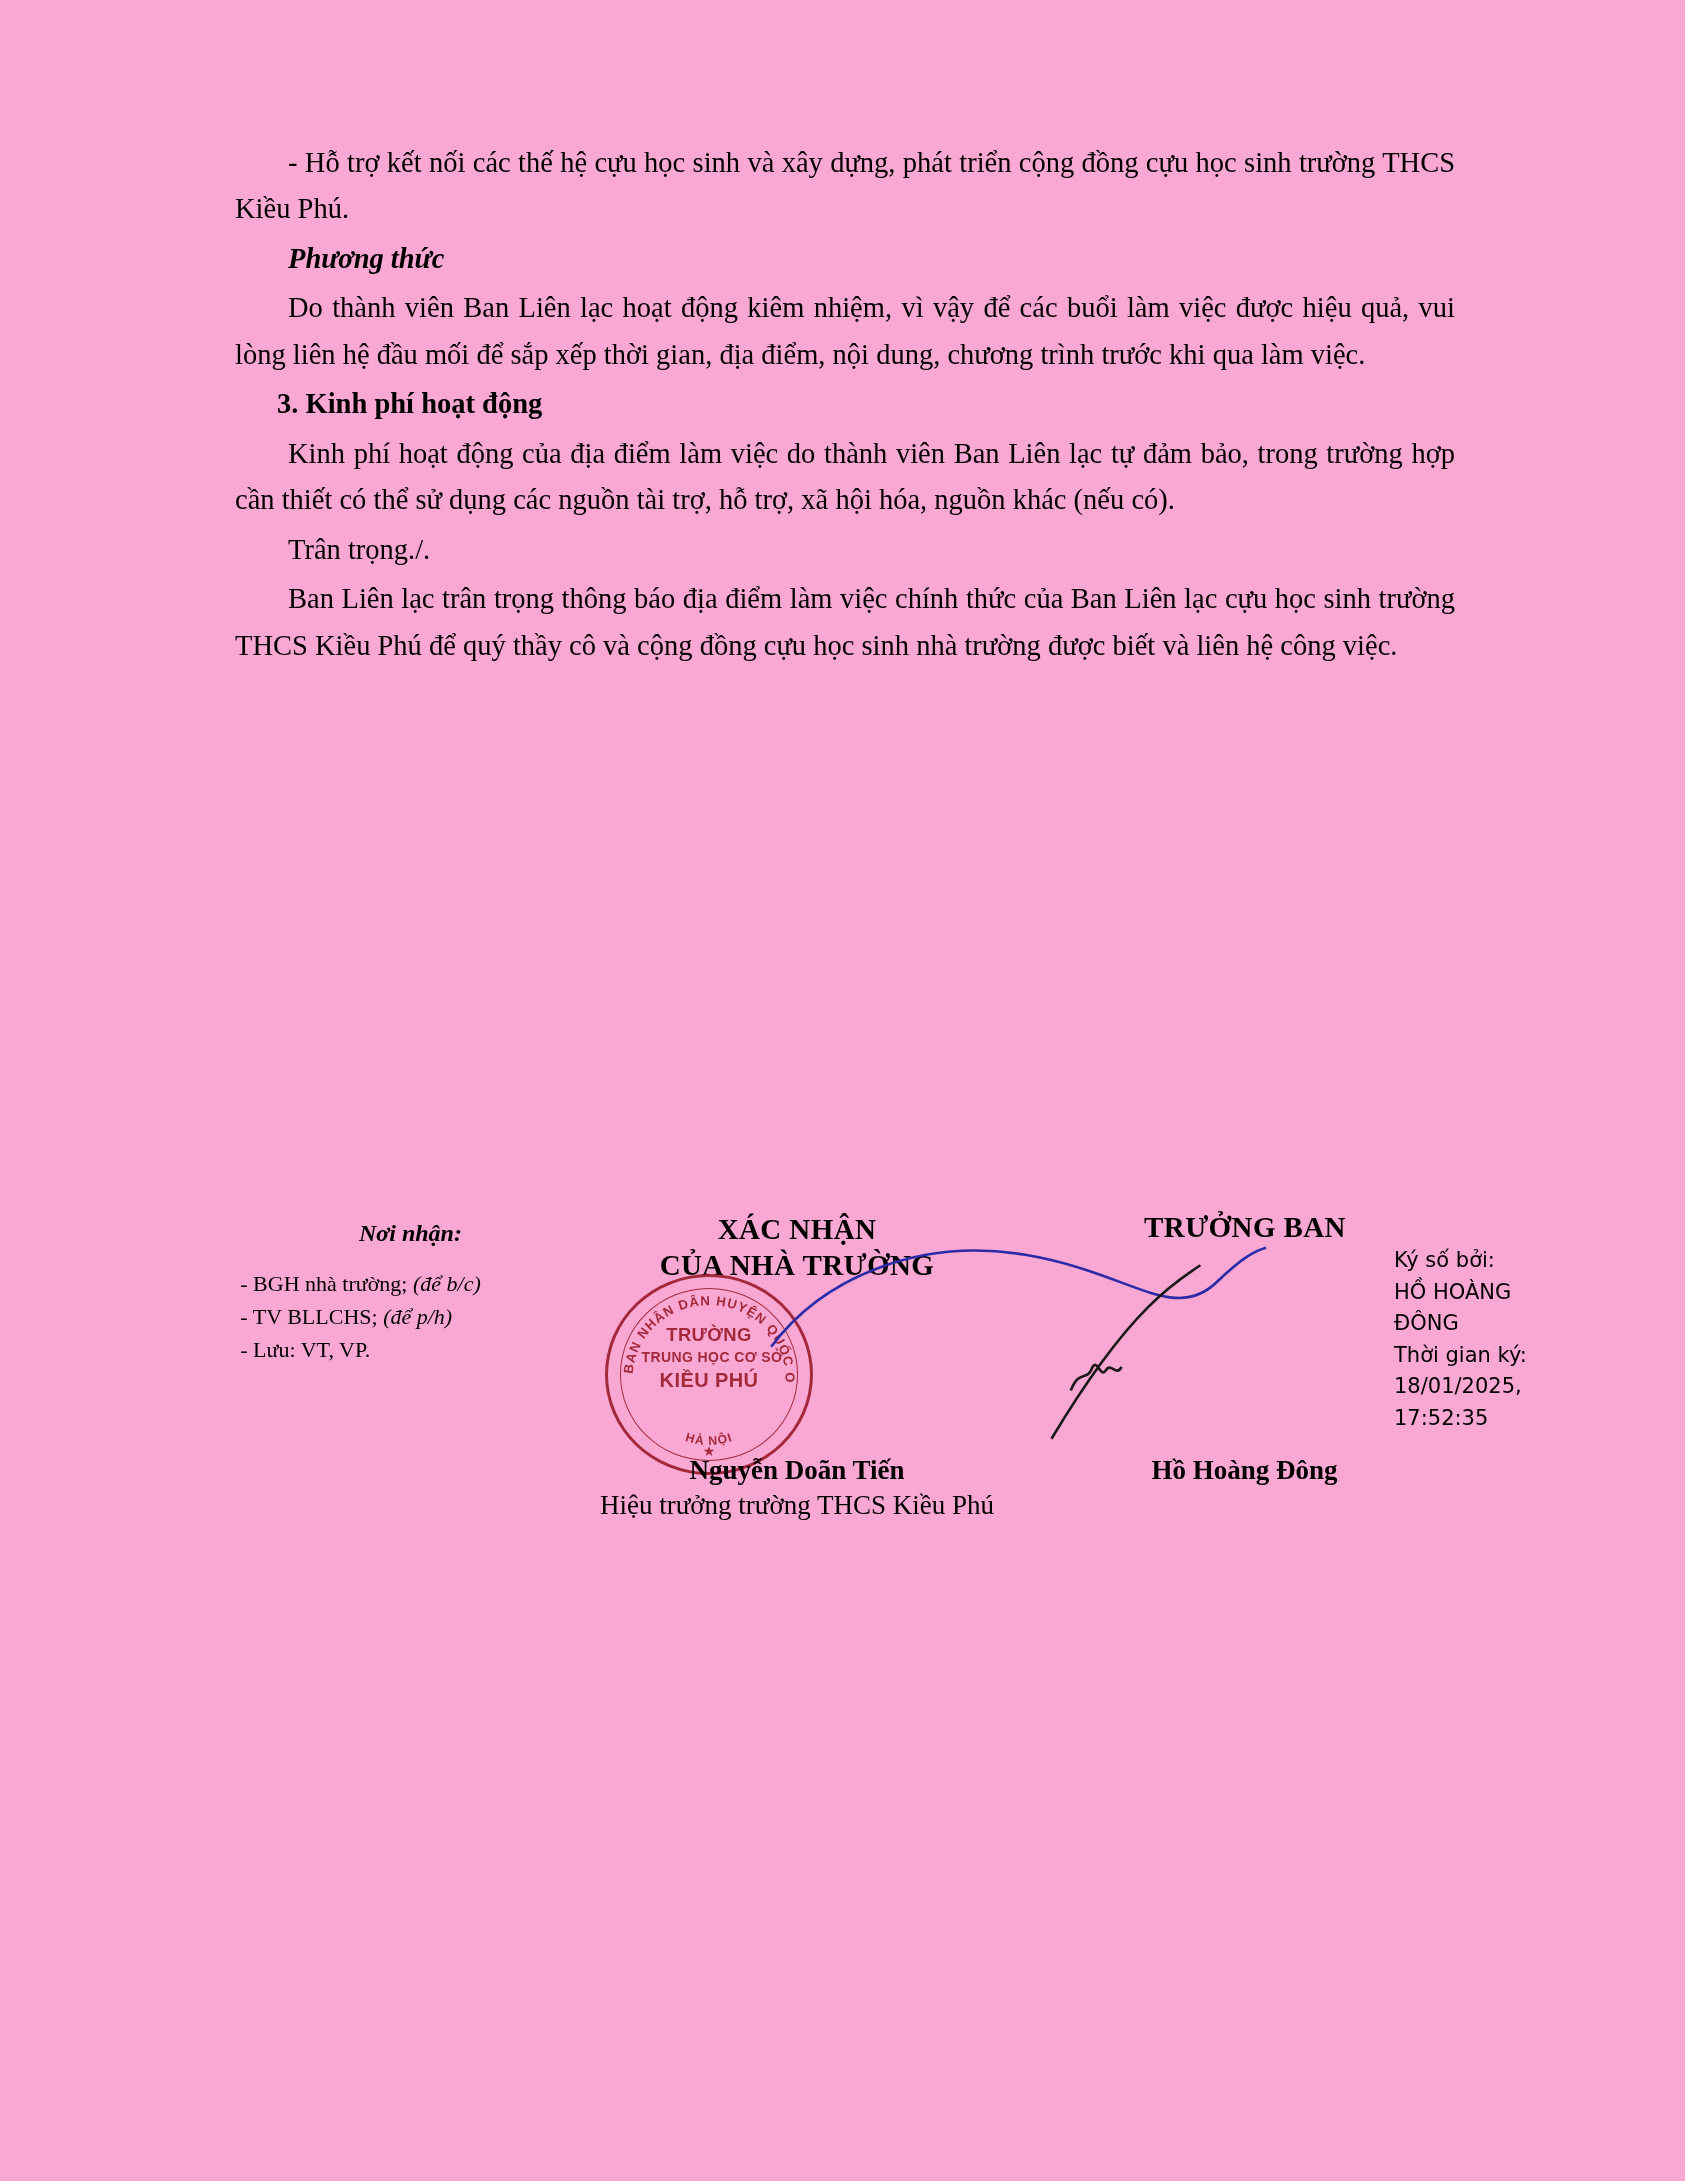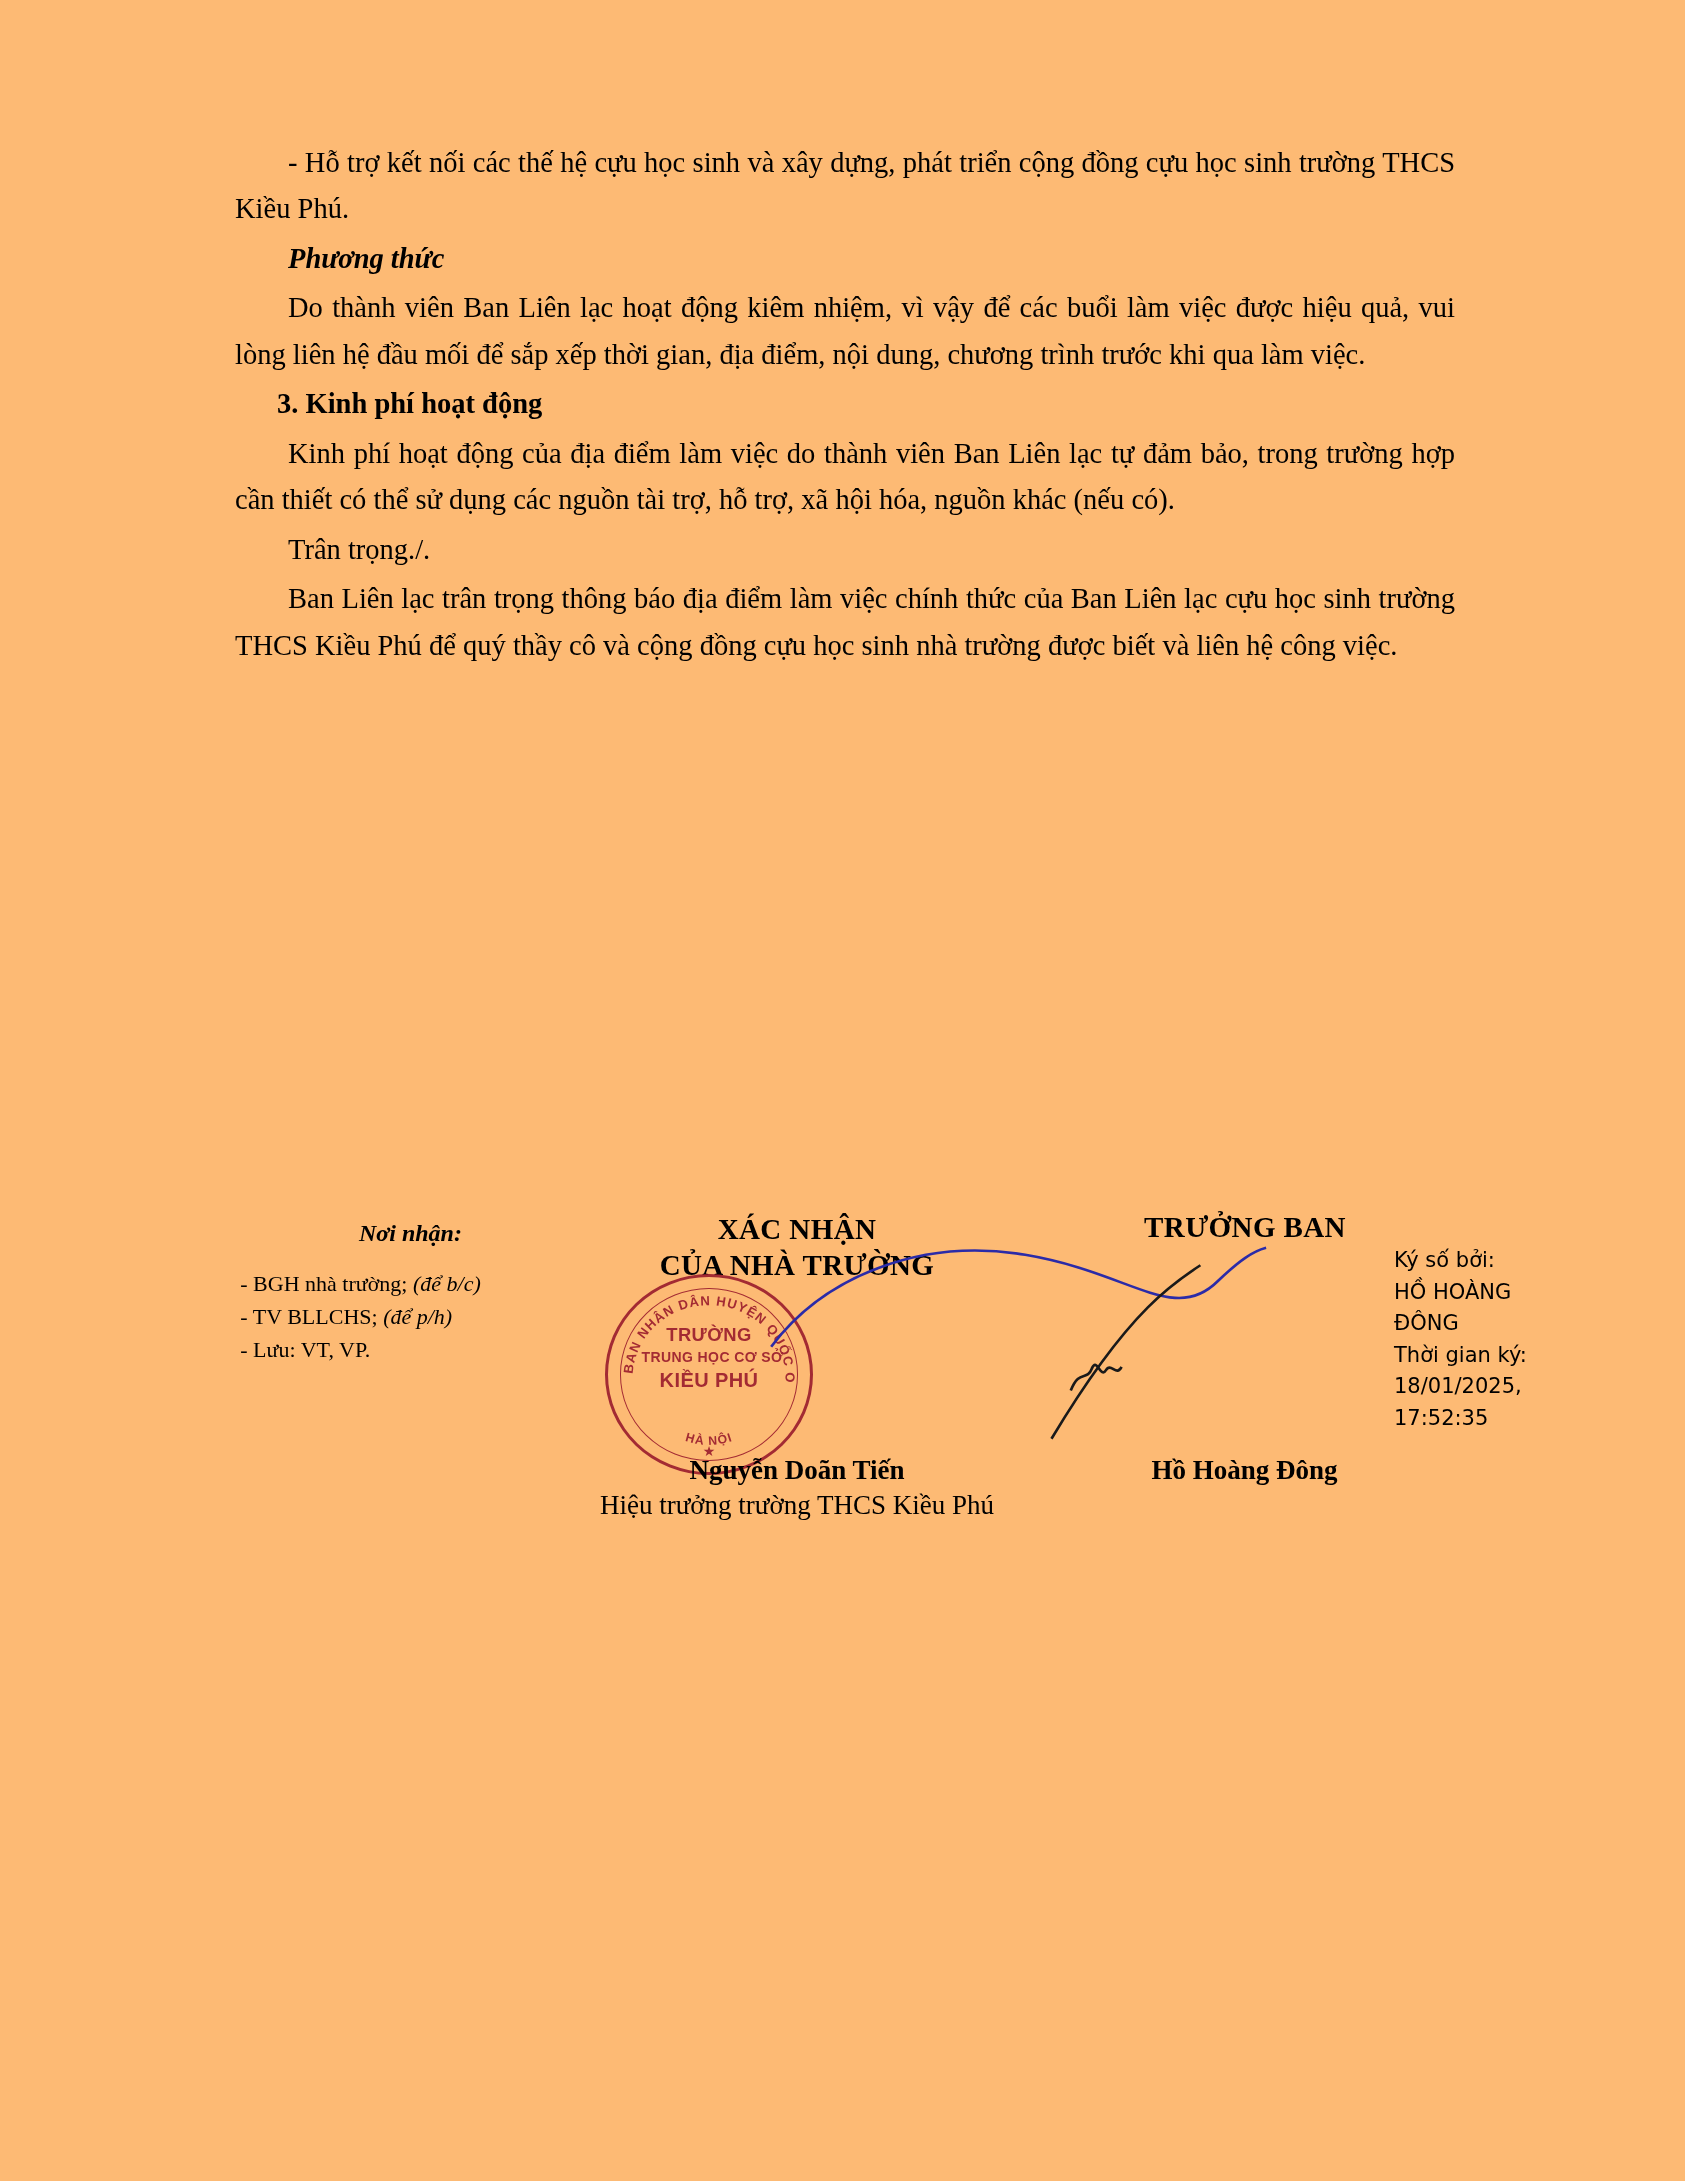--- a/index.html
+++ b/index.html
@@ -15,21 +15,21 @@
     font-family: "Liberation Serif", serif;
     color: #000000;
     overflow: hidden;
   }
   .page {
     position: absolute;
     left: 0;
     top: 0;
     width: 1685px;
     height: 2181px;
-    background: #fdba74;
+    background: #f9a8d4;
   }
   .content {
     position: absolute;
     left: 235px;
     top: 140px;
     width: 1220px;
   }
   p.para {
     margin: 0 0 3.5px 0;
     font-size: 28.5px;

